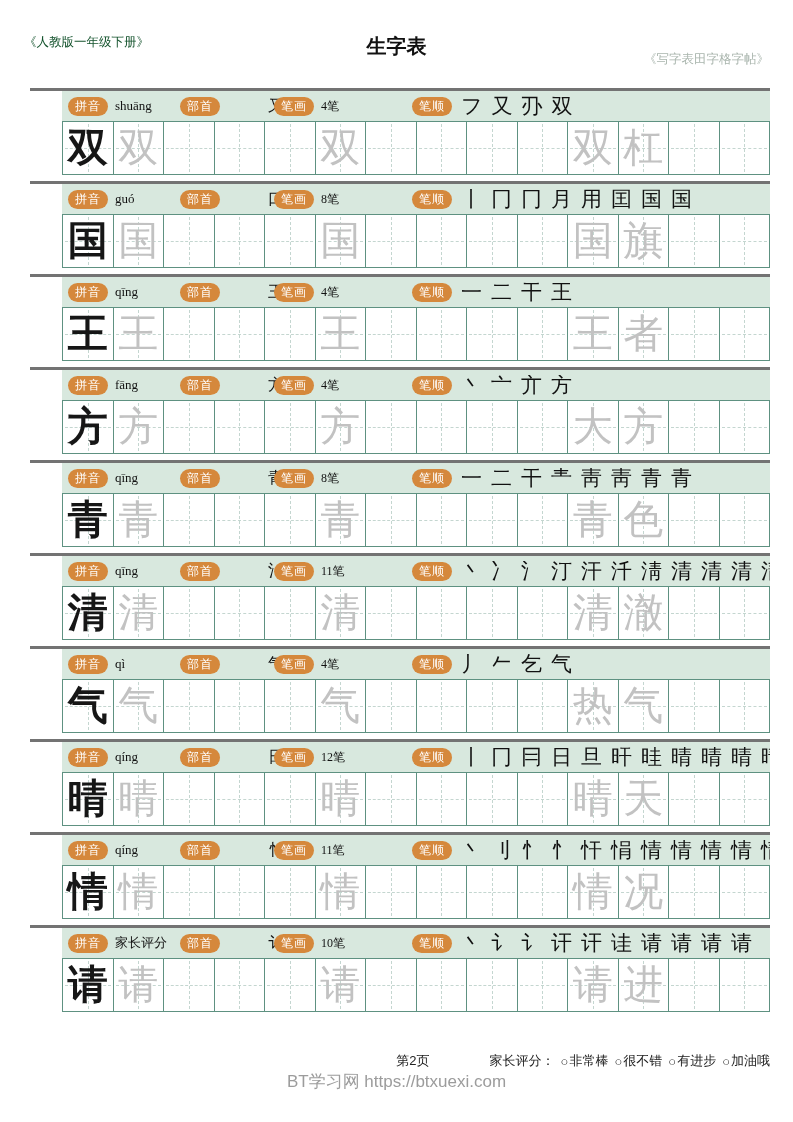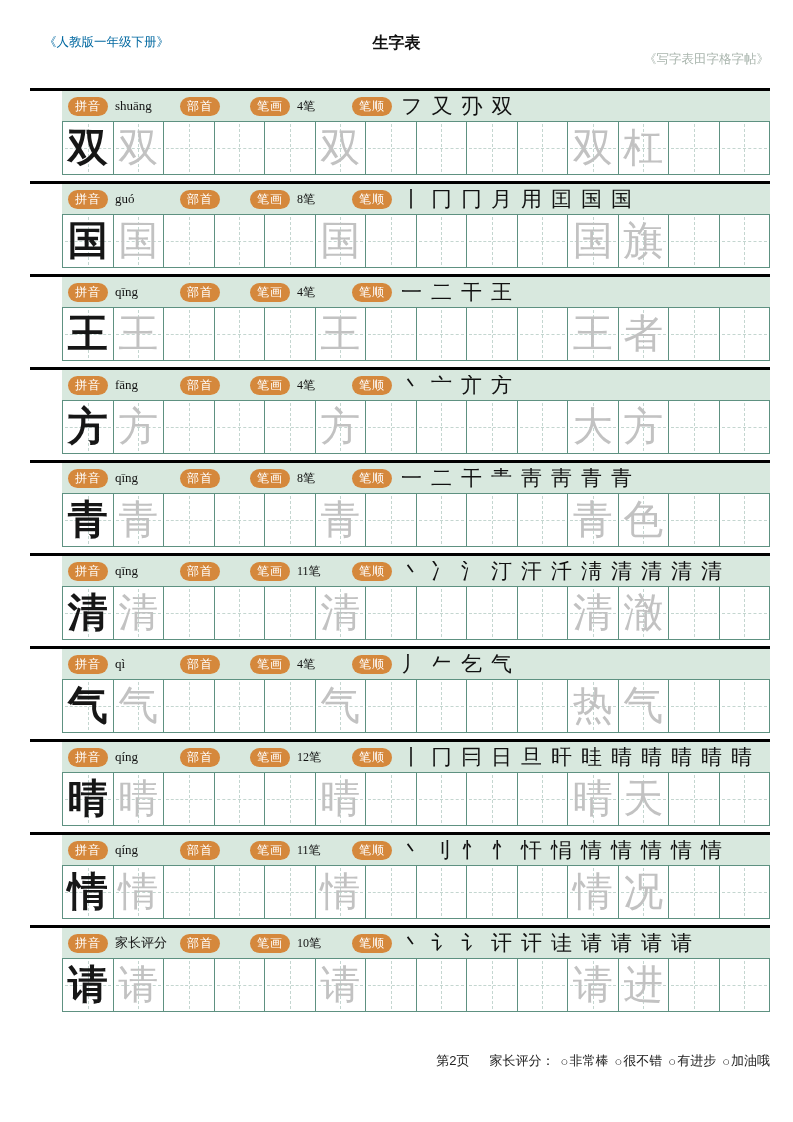--- a/index.html
+++ b/index.html
@@ -3,35 +3,35 @@
 <meta charset="utf-8">
 <style>
   html,body{margin:0;padding:0;background:#e8e8e8;}
   .page{
     width:793px;height:1122px;background:#ffffff;position:relative;
     margin:0 auto;overflow:hidden;
     font-family:"Liberation Sans","DejaVu Sans",sans-serif;color:#1a1a1a;
   }
   
   .titles{position:absolute;top:34px;left:0;width:100%;height:20px;}
-  .title-left{position:absolute;left:44px;top:0;font-size:12.5px;color:#0369a1;}
+  .title-left{position:absolute;left:24px;top:0;font-size:12.5px;color:#14532d;}
   .title-center{position:absolute;left:0;width:100%;text-align:center;top:-1px;
-    font-size:16px;font-weight:bold;color:#111;}
+    font-size:20px;font-weight:bold;color:#111;}
   .title-right{position:absolute;right:24px;top:17px;font-size:12.5px;color:#a9b5ad;}
   .info-line{position:absolute;top:61px;left:0;width:100%;text-align:center;
     font-size:13px;color:#333;letter-spacing:1px;}
   
   .blocks{position:absolute;top:88px;left:30px;width:740px;}
-  .block{border-top:3px solid #000000;margin-bottom:6px;padding-left:32px;}
+  .block{border-top:3px solid #737373;margin-bottom:6px;padding-left:32px;}
   .band{height:30px;background:#d8e8de;display:flex;align-items:center;padding-left:6px;box-sizing:border-box;}
   .sec{display:flex;align-items:center;flex:none;}
   .sec1{width:112px;}
-  .sec2{width:70px;gap:41px;}
+  .sec2{width:94px;gap:41px;}
   .sec3{width:102px;}
-  .sec4{flex:1;min-width:0;}
+  .sec4{flex:1;min-width:0;margin-left:36px;}
   .badge{background:#d5883c;color:#ffffff;font-size:12px;line-height:1.25;
     border-radius:10px;padding:2px 7px;flex:none;letter-spacing:1px;}
   .bval{margin-left:7px;font-size:16px;color:#111;white-space:nowrap;
     font-family:"Liberation Serif","DejaVu Serif",serif;}
   .bval.pinyin{font-size:13px;}
   .bval.scount{font-size:12px;}
   .order{display:flex;gap:9px;margin-left:9px;font-size:21px;line-height:1;color:#111;
     font-family:"Liberation Serif","DejaVu Serif",serif;overflow:hidden;}
   .order span{flex:none;}
   
@@ -43,21 +43,21 @@
   .cell::after{content:"";position:absolute;top:50%;left:2px;right:2px;
     border-top:1px dashed #c4d6d0;}
   .ch{position:absolute;inset:0;display:flex;align-items:center;justify-content:center;
     font-size:40px;line-height:1;z-index:1;
     font-family:"Liberation Serif","DejaVu Serif",serif;}
   .ch.black{color:#161616;font-weight:bold;}
   .ch.trace{color:#c2c2c2;}
   
   .footer-line1{position:absolute;top:1052px;left:0;right:23px;display:flex;
     justify-content:flex-end;align-items:center;font-size:13px;color:#222;}
-  .page-number{margin-right:20px;}
+  .page-number{margin-right:60px;}
   .rating-group{display:flex;align-items:center;gap:6px;}
   .rating-item{display:flex;align-items:center;}
   .rating-item .circle{margin-right:1px;font-size:13px;}
   .footer-line2{position:absolute;top:1070px;left:0;width:100%;text-align:center;
     font-size:17px;color:#9c9c9c;}
 </style>
 </head>
 <body>
 
 <div class="page">
@@ -633,14 +633,15 @@
         <span class="rating-item">
           <span class="circle">○</span>
           <span>有进步</span>
         </span>
         <span class="rating-item">
           <span class="circle">○</span>
           <span>加油哦</span>
         </span>
       </span>
   </div>
+  <div class="footer-line2">BT学习网 https://btxuexi.com</div>
 
 </div>
 
 </body></html>

